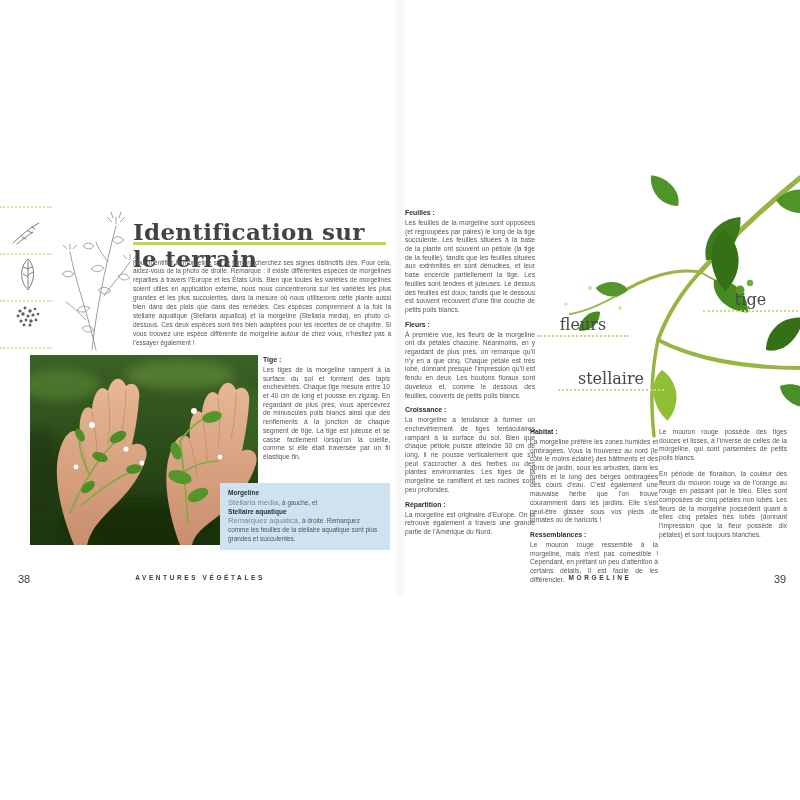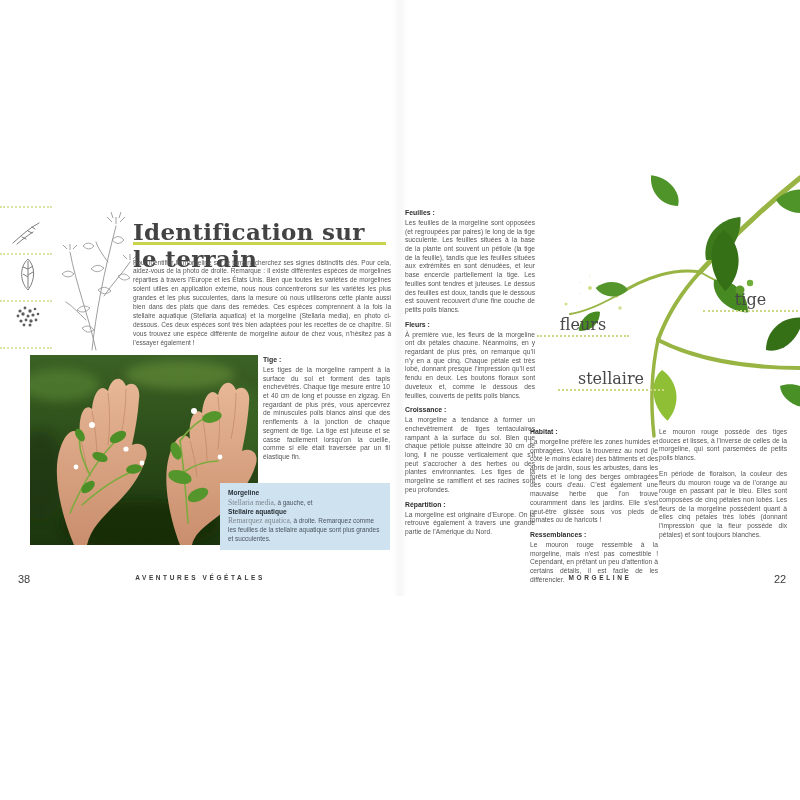--- a/index.html
+++ b/index.html
@@ -23,21 +23,21 @@
   .col p{margin:0 0 6px 0;}
   .tige{left:263px;top:356px;width:127px;}
   .col1{left:405px;top:209px;width:130px;}
   .col2{left:530px;top:428px;width:128px;}
   .col3{left:659px;top:428px;width:128px;}
   .col3 p{margin:0 0 7px 0;}
   
   .caption{left:220px;top:483px;width:170px;background:#cfe2ef;padding:6px 8px 7px 8px;
            box-sizing:border-box;font-size:6.4px;line-height:1.32;color:#4a5560;z-index:5;}
   .caption b{color:#27313a;font-size:6.6px;}
-  .caption .script{font-family:Liberation Serif, serif;color:#7c8790;font-size:7.6px;}
+  .caption .script{font-family:Liberation Sans, sans-serif;color:#7c8790;font-size:7.6px;}
   
   .plabel{font-family:"DejaVu Serif",serif;font-size:16px;color:#474747;z-index:6;text-align:center;}
   .plabel .dots{display:block;border-bottom:2px dotted #ccd885;margin-top:1px;}
   
   .folio{top:573px;font-size:11px;color:#3c3c3c;}
   .running{top:574px;width:400px;text-align:center;font-size:6.5px;font-weight:bold;
            letter-spacing:2.6px;color:#3c3c3c;}
   .photo-frame{left:30px;top:355px;width:228px;height:190px;overflow:hidden;}
   .plant-frame{left:528px;top:172px;width:272px;height:272px;}
   .sketch{color:#8a8a8a;}
@@ -308,13 +308,13 @@
   <h4>Ressemblances :</h4>
   <p>Le mouron rouge ressemble à la morgeline, mais n’est pas comestible ! Cependant, en prêtant un peu d’attention à certains détails, il est facile de les différencier.</p>
 </div>
 
 <div class="abs col col3">
   <p>Le mouron rouge possède des tiges douces et lisses, à l’inverse de celles de la morgeline, qui sont parsemées de petits poils blancs.</p>
   <p>En période de floraison, la couleur des fleurs du mouron rouge va de l’orange au rouge en passant par le bleu. Elles sont composées de cinq pétales non lobés. Les fleurs de la morgeline possèdent quant à elles cinq pétales très lobés (donnant l’impression que la fleur possède dix pétales) et sont toujours blanches.</p>
 </div>
 
 <div class="abs running" style="left:400px">MORGELINE</div>
-<div class="abs folio" style="left:774px">22</div>
+<div class="abs folio" style="left:774px">39</div>
 
 </body></html>

